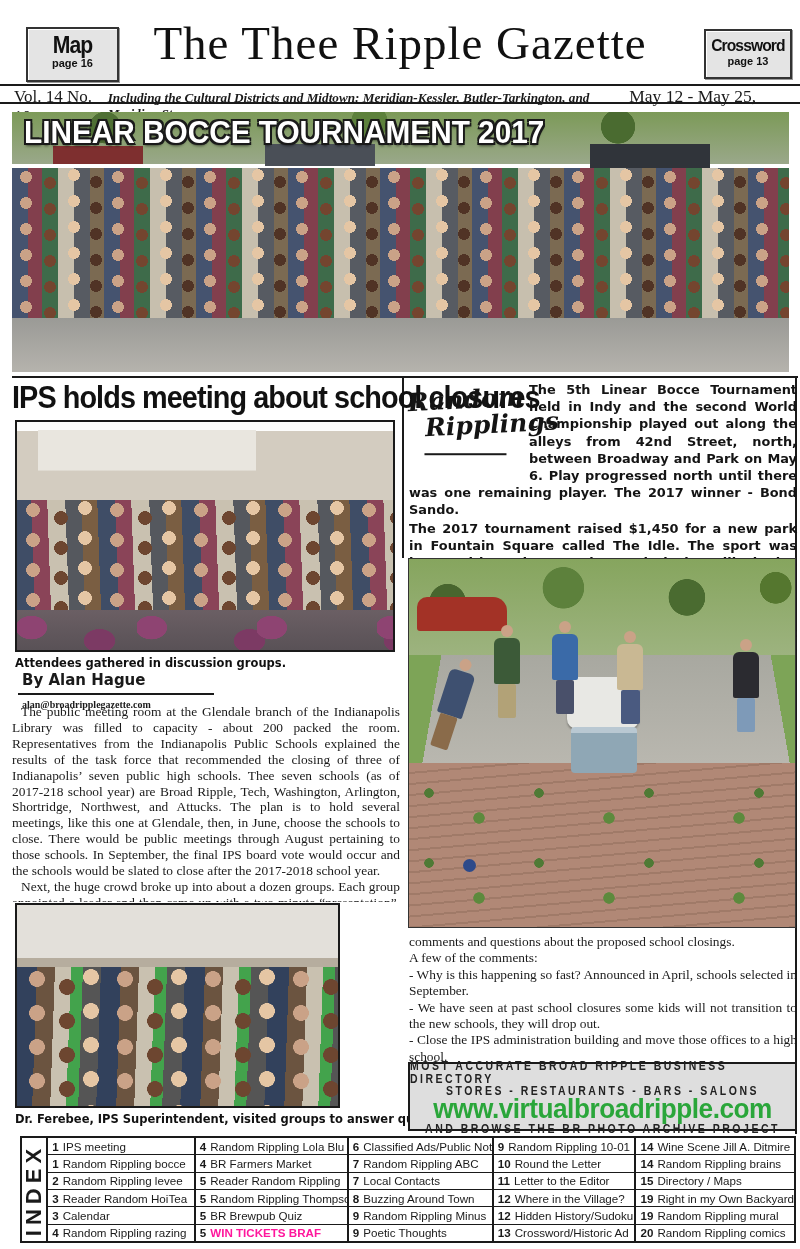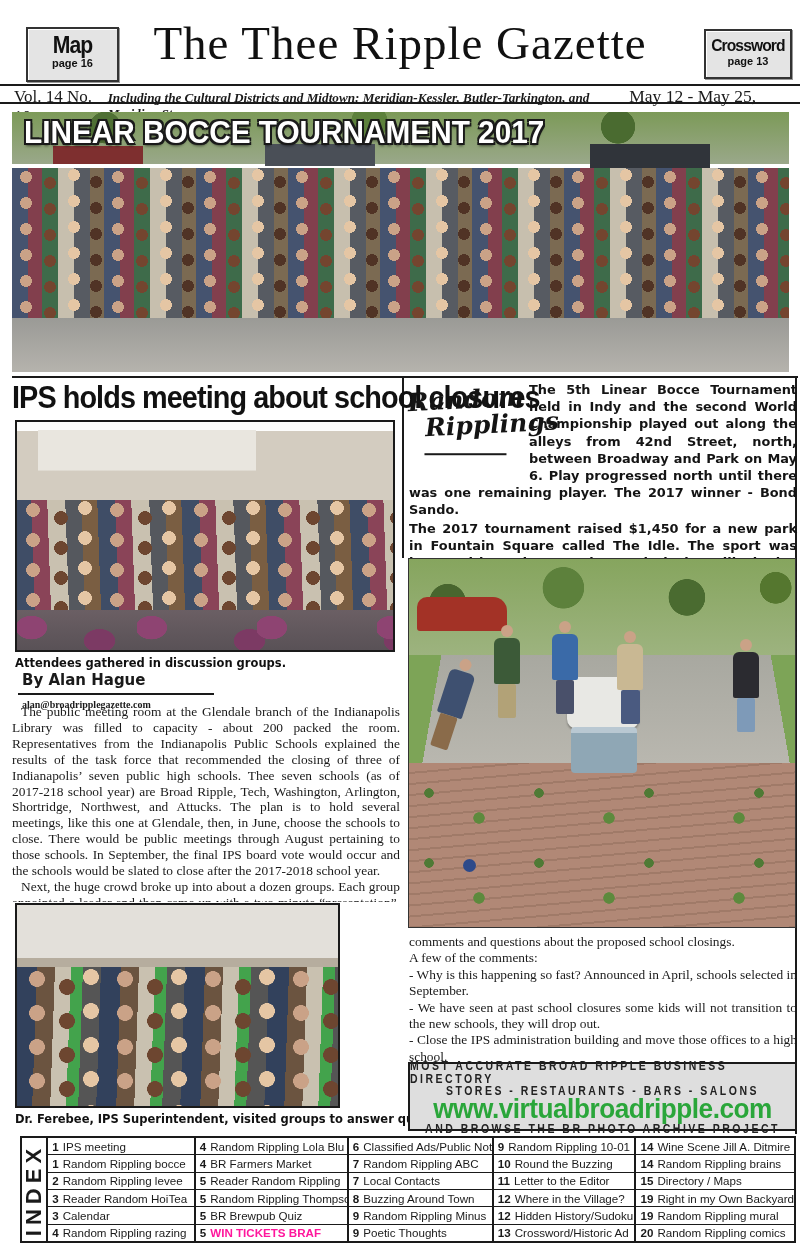--- a/index.html
+++ b/index.html
@@ -385,21 +385,21 @@
           <span>Poetic Thoughts</span>
         </div>
     </div>
     <div class="idx-col c4">
       <div class="idx-cell">
           <b>9</b>
           <span>Random Rippling 10-01</span>
         </div>
       <div class="idx-cell">
           <b>10</b>
-          <span>Round the Buzzing</span>
+          <span>Round the Letter</span>
         </div>
       <div class="idx-cell">
           <b>11</b>
           <span>Letter to the Editor</span>
         </div>
       <div class="idx-cell">
           <b>12</b>
           <span>Where in the Village?</span>
         </div>
       <div class="idx-cell">

